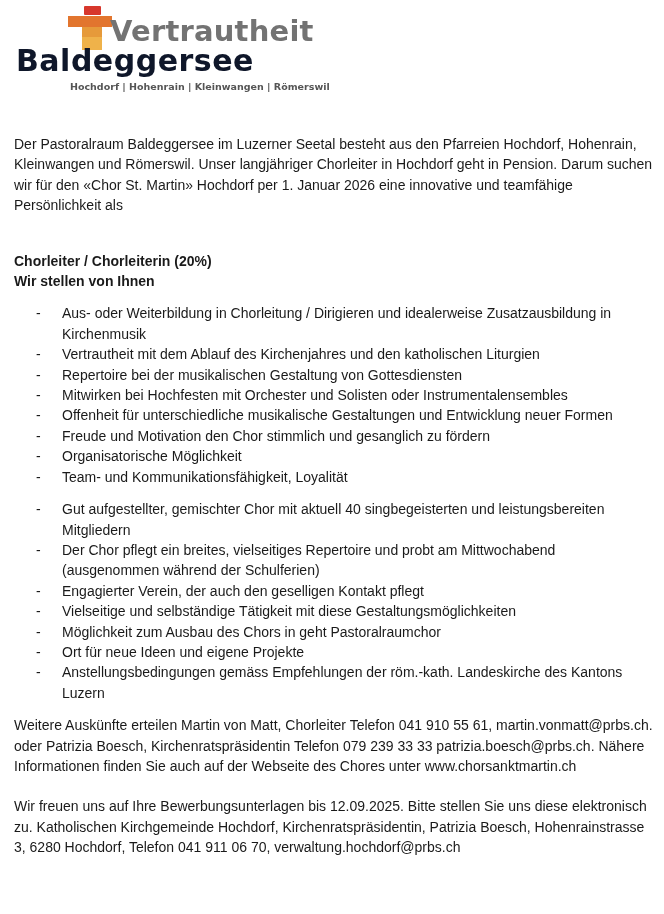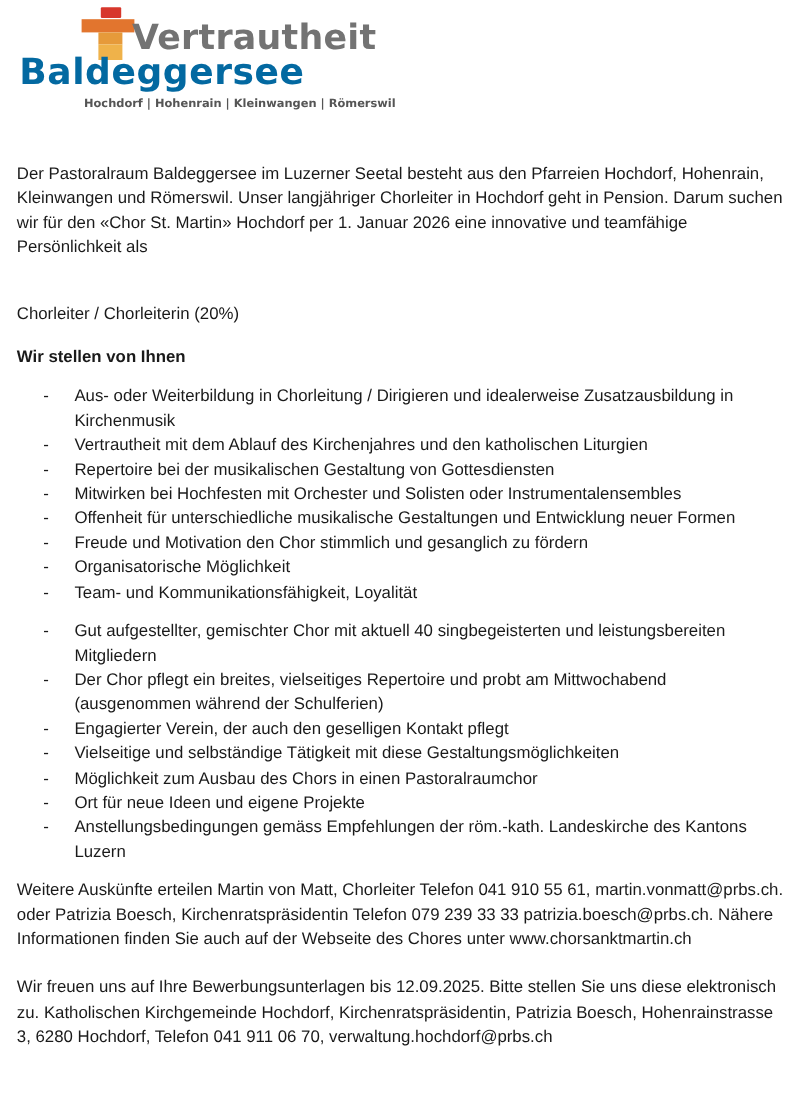--- a/index.html
+++ b/index.html
@@ -38,21 +38,21 @@
       letter-spacing: 0.2px;
       line-height: 1;
     }
     .logo-sub {
       position: absolute;
       left: 2px;
       top: 42px;
       font-family: "DejaVu Sans", sans-serif;
       font-size: 30px;
       font-weight: bold;
-      color: #0369a1;
+      color: #0f172a;
       letter-spacing: 0.5px;
       line-height: 1;
     }
     .logo-places {
       position: absolute;
       left: 56px;
       top: 78px;
       font-family: "DejaVu Sans", sans-serif;
       font-size: 9.5px;
       font-weight: bold;
@@ -64,22 +64,21 @@
       position: absolute;
       left: 14px;
       top: 134px;
       width: 640px;
       font-size: 14px;
       line-height: 20.4px;
     }
     p { margin: 0; }
     .intro { margin-bottom: 35px; }
     .job-title {
-      font-weight: normal;
-      margin-bottom: 16px;
+      font-weight: bold;
     }
     .section-head {
       font-weight: bold;
       margin-bottom: 12px;
     }
     ul.dash {
       list-style: none;
       margin: 0 0 12px 0;
       padding: 0;
     }
@@ -122,21 +121,21 @@
     <li><span class="dash-mark">-</span><span>Freude und Motivation den Chor stimmlich und gesanglich zu fördern</span></li>
     <li><span class="dash-mark">-</span><span>Organisatorische Möglichkeit</span></li>
     <li><span class="dash-mark">-</span><span>Team- und Kommunikationsfähigkeit, Loyalität</span></li>
   </ul>
 
   <ul class="dash">
     <li><span class="dash-mark">-</span><span>Gut aufgestellter, gemischter Chor mit aktuell 40 singbegeisterten und leistungsbereiten Mitgliedern</span></li>
     <li><span class="dash-mark">-</span><span>Der Chor pflegt ein breites, vielseitiges Repertoire und probt am Mittwochabend (ausgenommen während der Schulferien)</span></li>
     <li><span class="dash-mark">-</span><span>Engagierter Verein, der auch den geselligen Kontakt pflegt</span></li>
     <li><span class="dash-mark">-</span><span>Vielseitige und selbständige Tätigkeit mit diese Gestaltungsmöglichkeiten</span></li>
-    <li><span class="dash-mark">-</span><span>Möglichkeit zum Ausbau des Chors in einen Pastoralraumchor</span></li>
+    <li><span class="dash-mark">-</span><span>Möglichkeit zum Ausbau des Chors in geht Pastoralraumchor</span></li>
     <li><span class="dash-mark">-</span><span>Ort für neue Ideen und eigene Projekte</span></li>
     <li><span class="dash-mark">-</span><span>Anstellungsbedingungen gemäss Empfehlungen der röm.-kath. Landeskirche des Kantons Luzern</span></li>
   </ul>
 
   <p class="contact">Weitere Auskünfte erteilen Martin von Matt, Chorleiter Telefon 041 910 55 61, martin.vonmatt@prbs.ch. oder Patrizia Boesch, Kirchenratspräsidentin Telefon 079 239 33 33 patrizia.boesch@prbs.ch. Nähere Informationen finden Sie auch auf der Webseite des Chores unter www.chorsanktmartin.ch</p>
 
   <p class="application">Wir freuen uns auf Ihre Bewerbungsunterlagen bis 12.09.2025. Bitte stellen Sie uns diese elektronisch zu. Katholischen Kirchgemeinde Hochdorf, Kirchenratspräsidentin, Patrizia Boesch, Hohenrainstrasse 3, 6280 Hochdorf, Telefon 041 911 06 70, verwaltung.hochdorf@prbs.ch</p>
 </div>
 
 </body></html>

